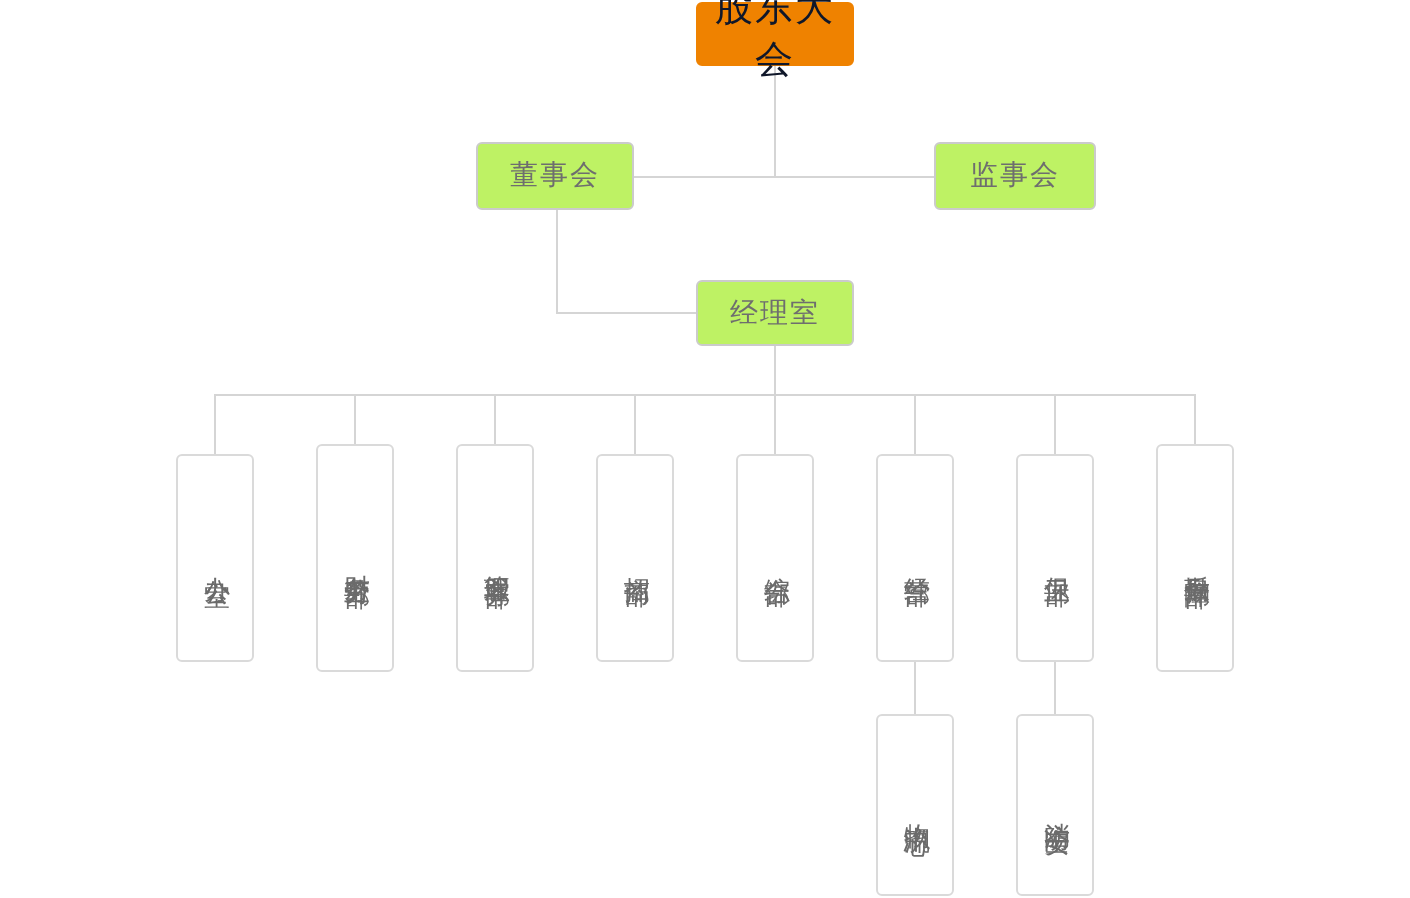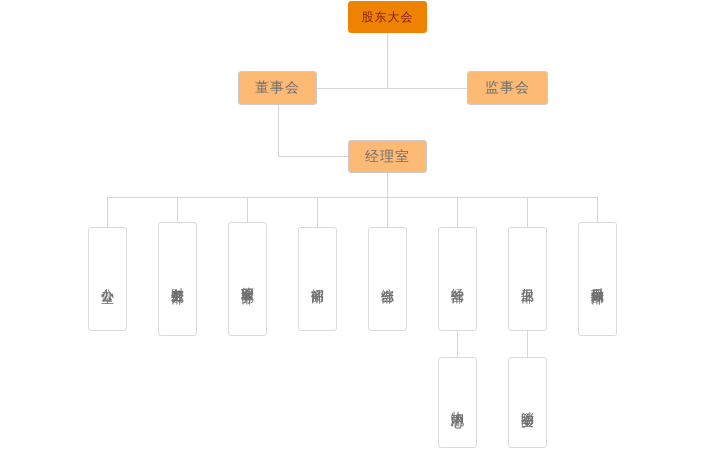--- a/index.html
+++ b/index.html
@@ -34,29 +34,29 @@
     display: flex;
     align-items: center;
     justify-content: center;
     border-radius: 3px;
     text-align: center;
   }
 
   
   .node.root {
     background: #ef8200;
-    color: #7f1d1d;
-    font-size: 12px;
+    color: #0f172a;
+    font-size: 19px;
     letter-spacing: 1px;
     border: 1px solid #ef8200;
   }
 
   
   .node.grey {
-    background: #fdba74;
+    background: #bef264;
     color: #6e6e6e;
     font-size: 14px;
     letter-spacing: 1px;
     border: 1px solid #cbcbcb;
   }
 
   
   .node.dept {
     background: #ffffff;
     border: 1px solid #dadada;

